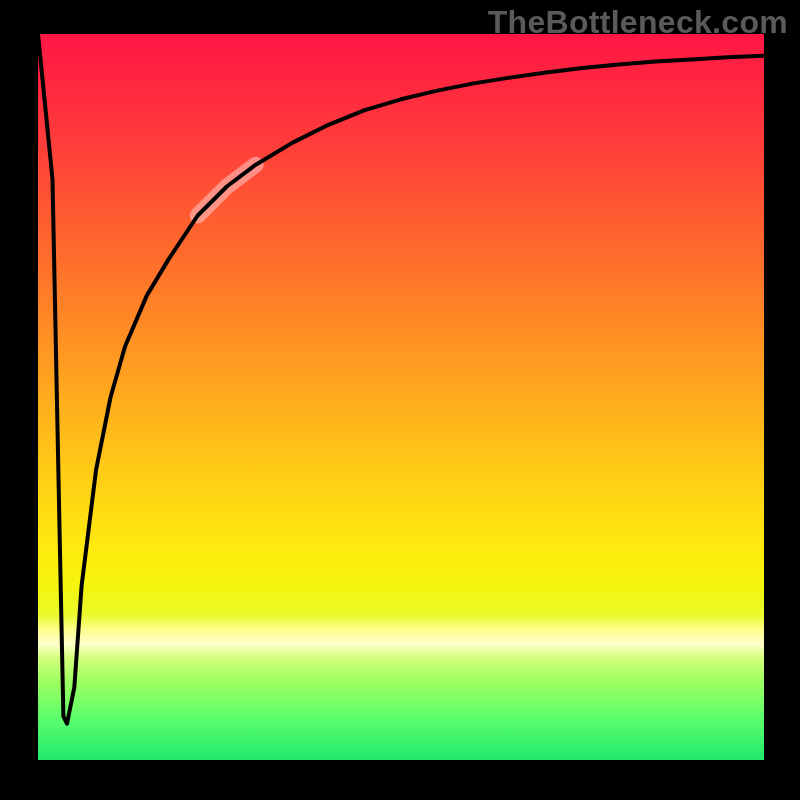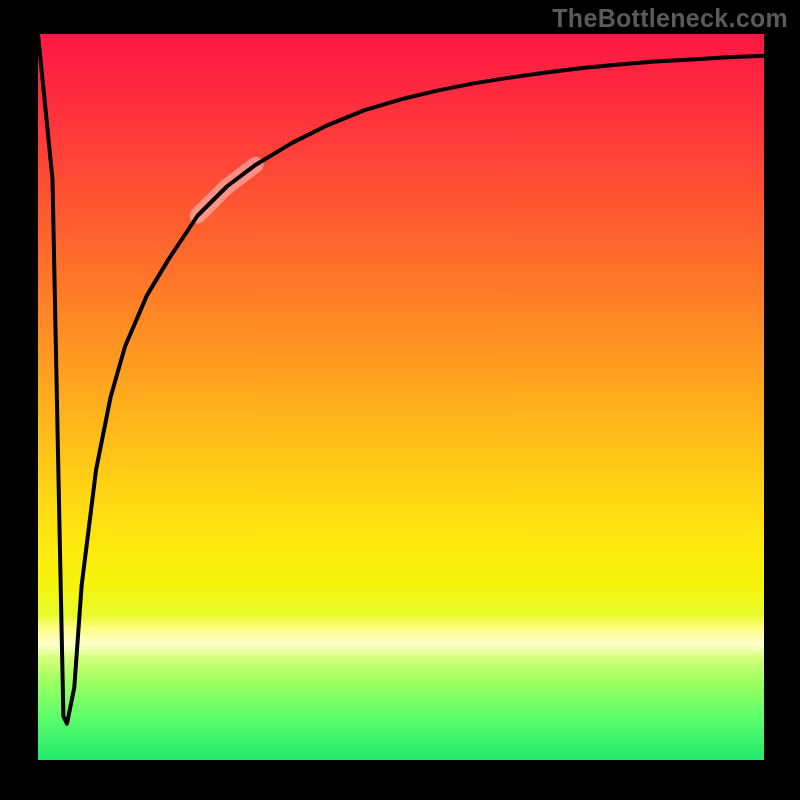--- a/index.html
+++ b/index.html
@@ -14,21 +14,21 @@
     position: relative;
     width: 800px;
     height: 800px;
     background: #000;
   }
   .watermark {
     position: absolute;
     top: 4px;
     right: 12px;
     font-family: Arial, Helvetica, sans-serif;
-    font-size: 25px;
+    font-size: 32px;
     font-weight: 600;
     color: #5a5a5a;
     letter-spacing: 0.3px;
     z-index: 10;
   }
   .plot-area {
     position: absolute;
     left: 38px;
     top: 34px;
     width: 726px;

